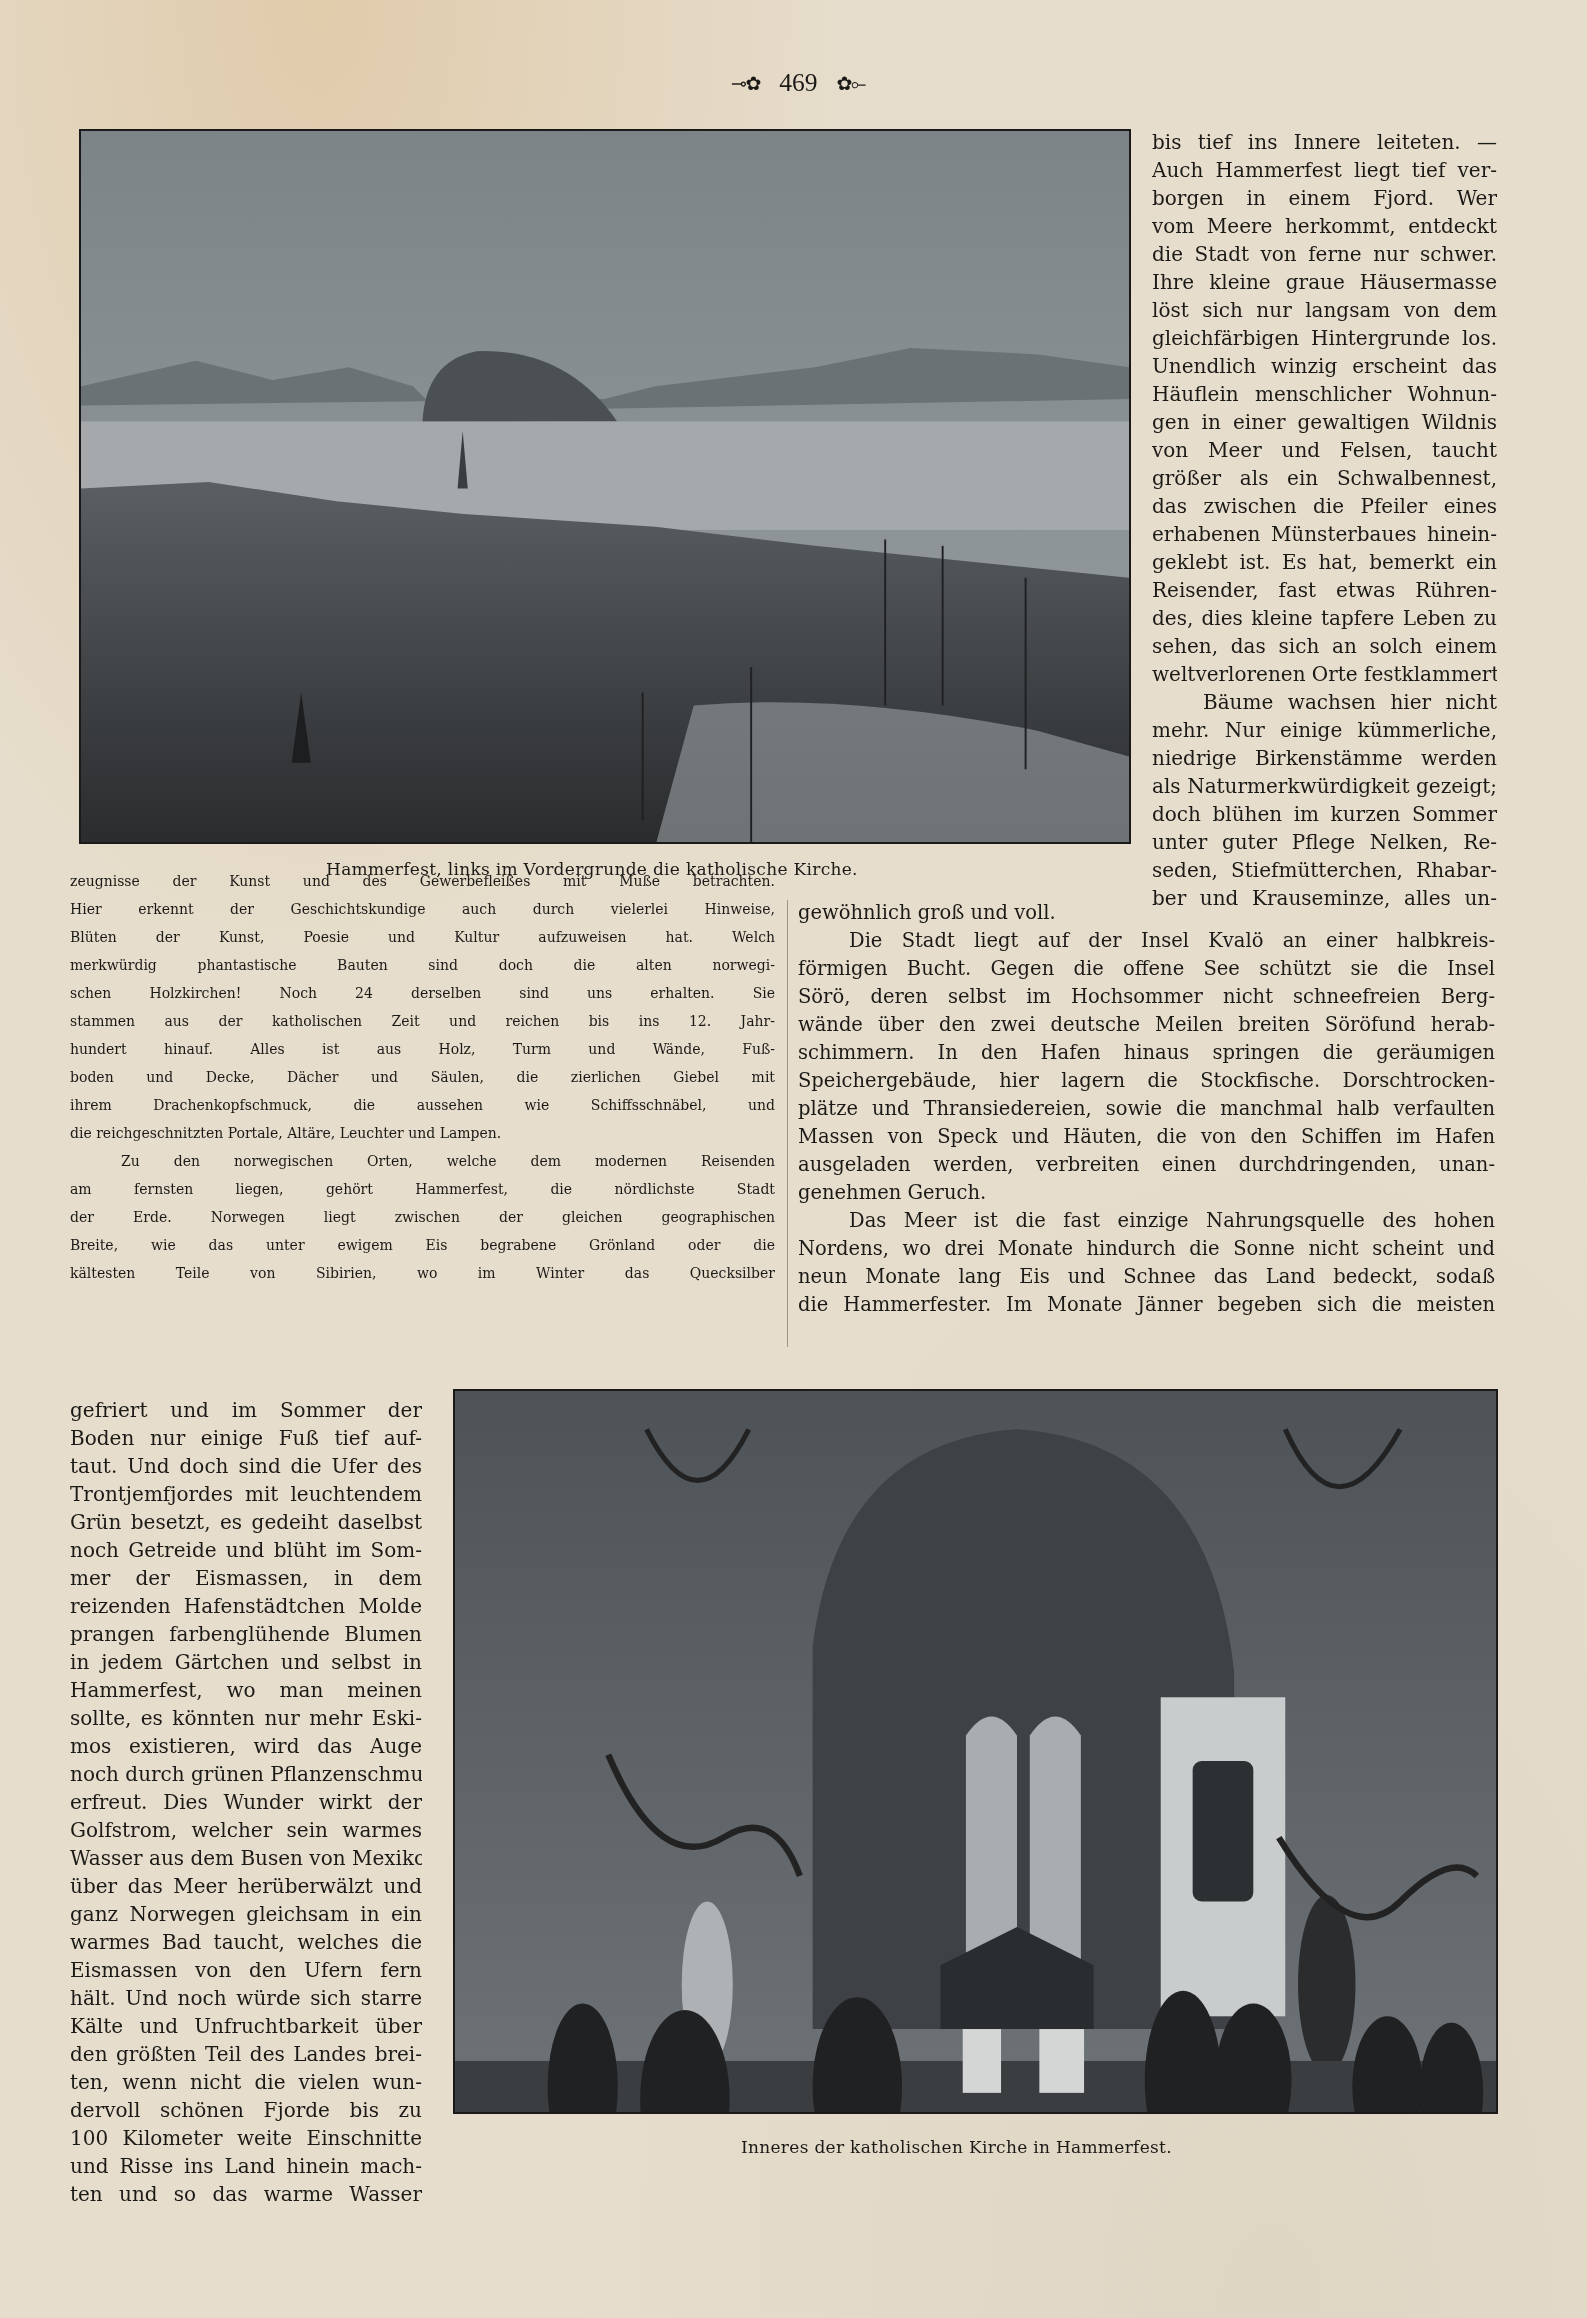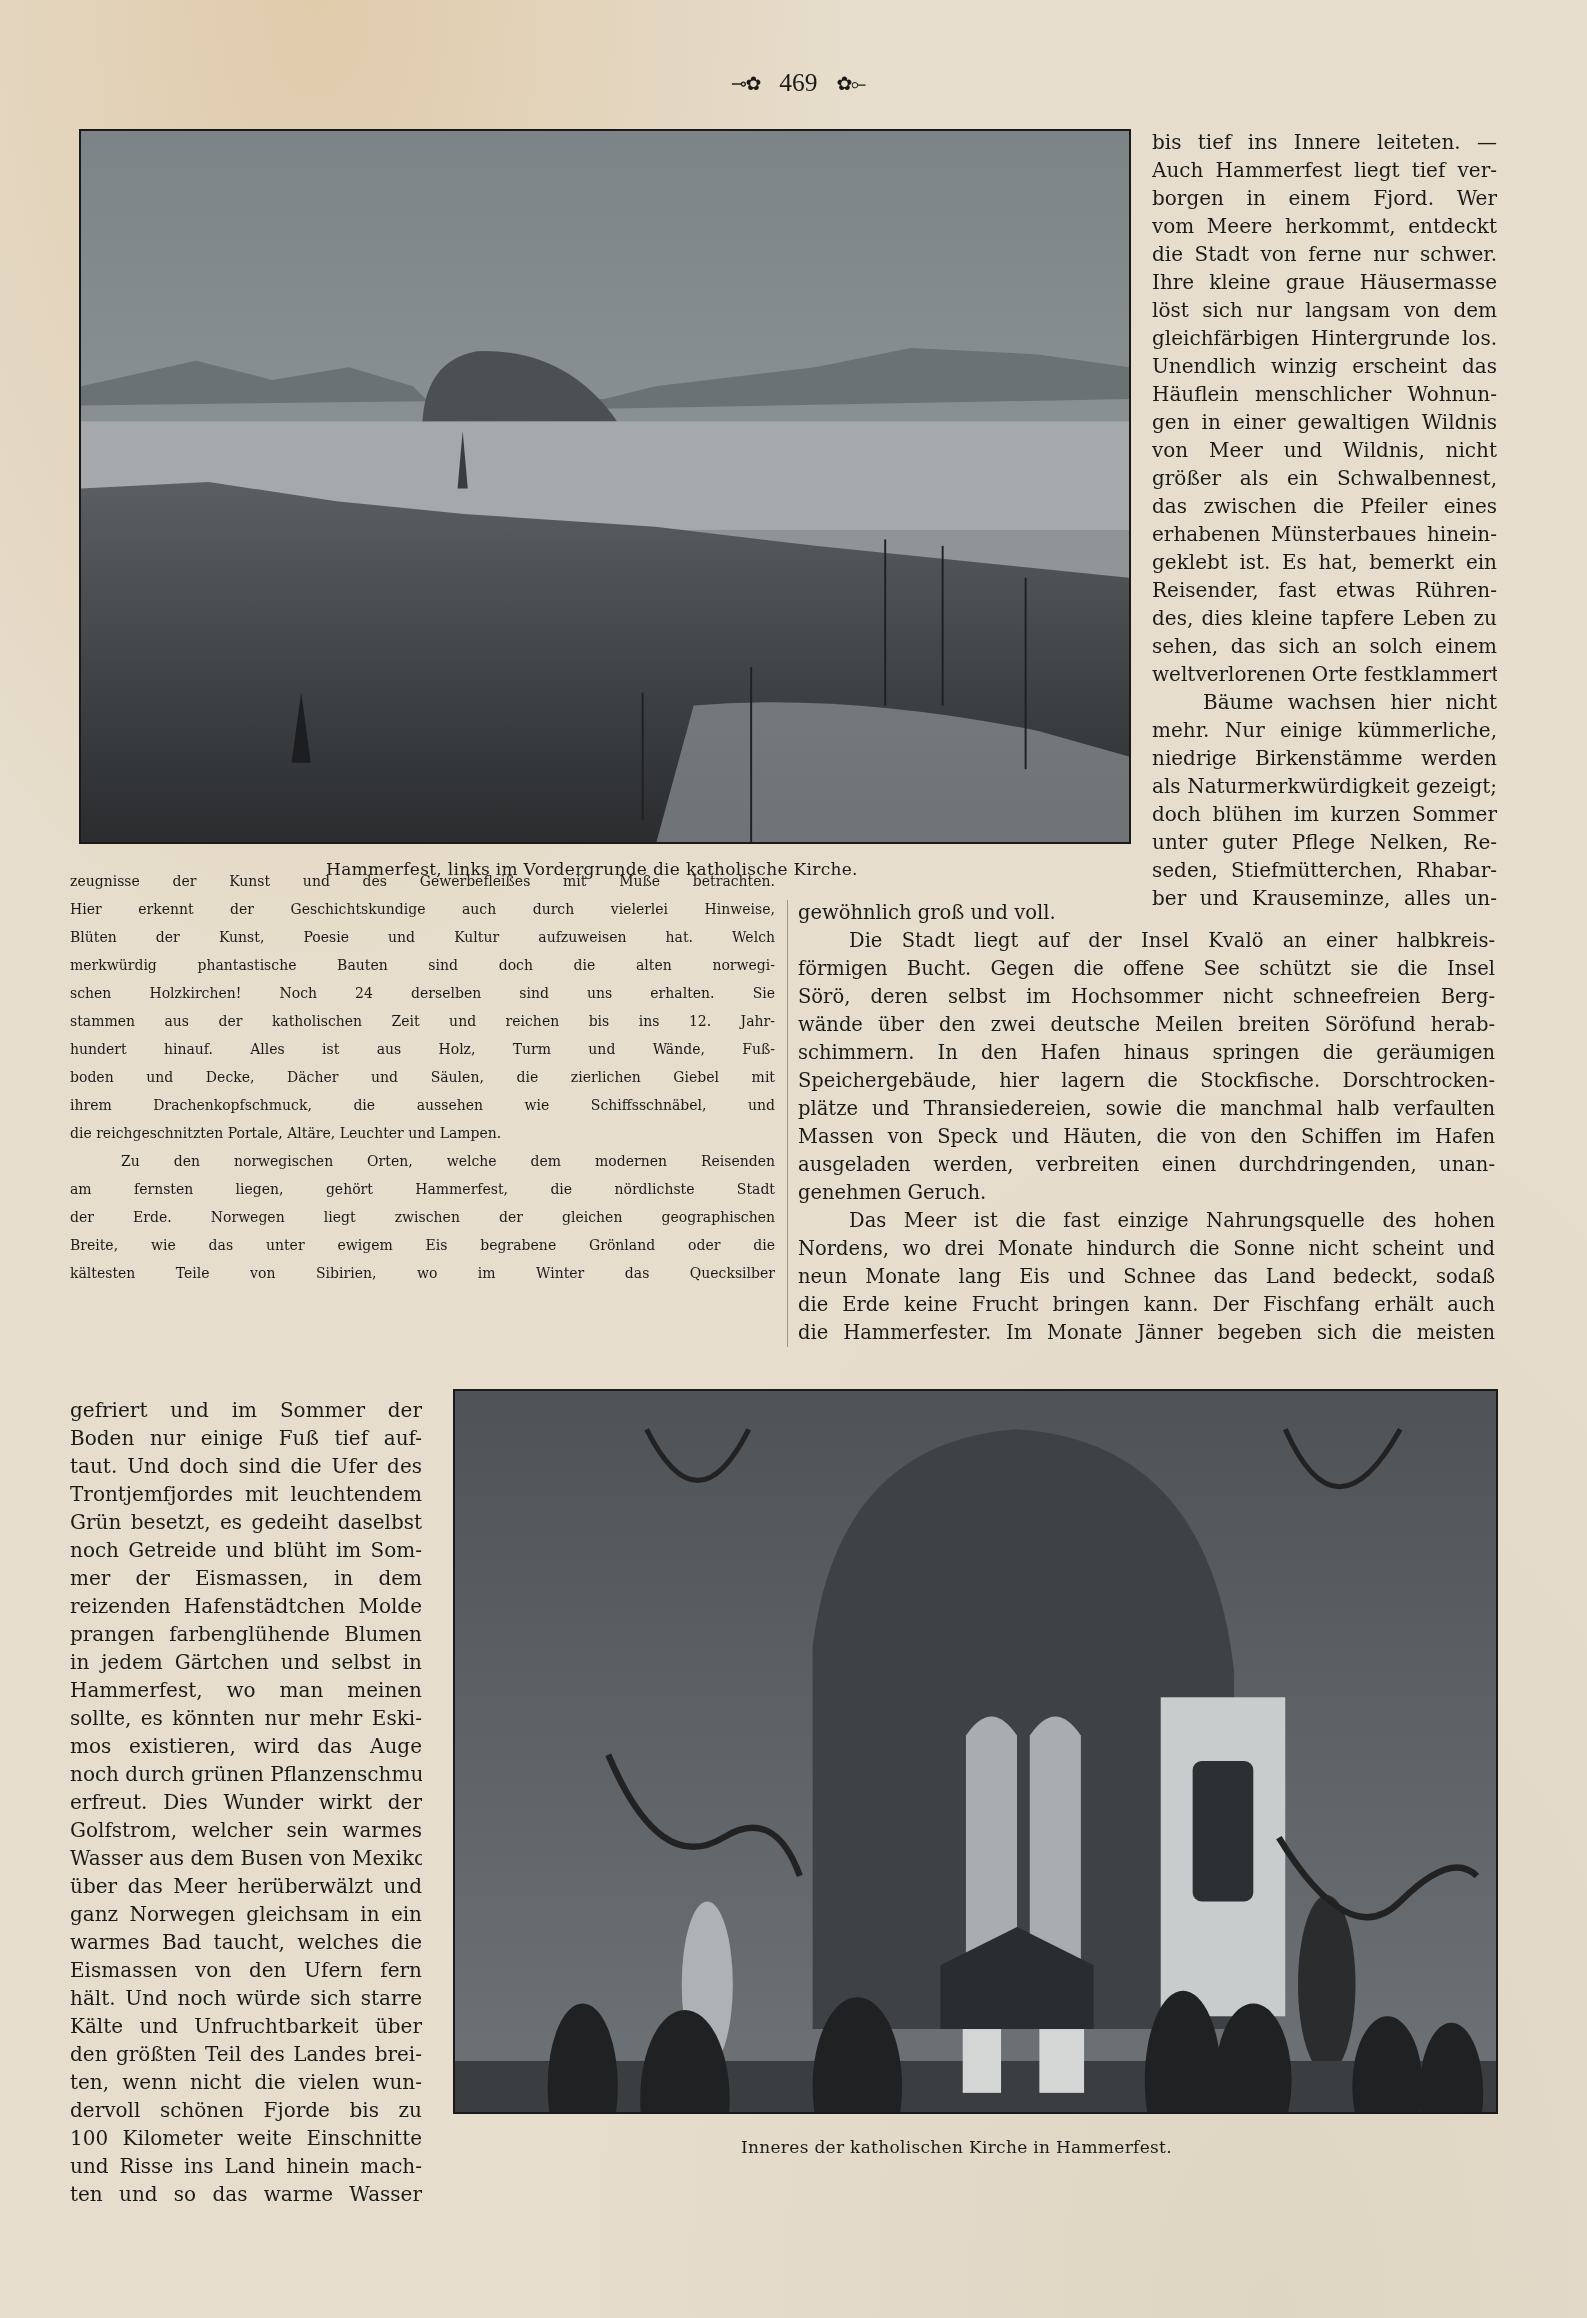--- a/index.html
+++ b/index.html
@@ -91,21 +91,21 @@
   <span class="ln">Auch Hammerfest liegt tief ver-</span>
   <span class="ln">borgen in einem Fjord. Wer</span>
   <span class="ln">vom Meere herkommt, entdeckt</span>
   <span class="ln">die Stadt von ferne nur schwer.</span>
   <span class="ln">Ihre kleine graue Häusermasse</span>
   <span class="ln">löst sich nur langsam von dem</span>
   <span class="ln">gleichfärbigen Hintergrunde los.</span>
   <span class="ln">Unendlich winzig erscheint das</span>
   <span class="ln">Häuflein menschlicher Wohnun-</span>
   <span class="ln">gen in einer gewaltigen Wildnis</span>
-  <span class="ln">von Meer und Wildnis, nicht</span>
+  <span class="ln">von Meer und Felsen, taucht</span>
   <span class="ln">größer als ein Schwalbennest,</span>
   <span class="ln">das zwischen die Pfeiler eines</span>
   <span class="ln">erhabenen Münsterbaues hinein-</span>
   <span class="ln">geklebt ist. Es hat, bemerkt ein</span>
   <span class="ln">Reisender, fast etwas Rühren-</span>
   <span class="ln">des, dies kleine tapfere Leben zu</span>
   <span class="ln">sehen, das sich an solch einem</span>
   <span class="ln">weltverlorenen Orte festklammert.</span>
   <span class="ln ind">Bäume wachsen hier nicht</span>
   <span class="ln">mehr. Nur einige kümmerliche,</span>
@@ -145,21 +145,20 @@
   <span class="ln">wände über den zwei deutsche Meilen breiten Söröfund herab-</span>
   <span class="ln">schimmern. In den Hafen hinaus springen die geräumigen</span>
   <span class="ln">Speichergebäude, hier lagern die Stockfische. Dorschtrocken-</span>
   <span class="ln">plätze und Thransiedereien, sowie die manchmal halb verfaulten</span>
   <span class="ln">Massen von Speck und Häuten, die von den Schiffen im Hafen</span>
   <span class="ln">ausgeladen werden, verbreiten einen durchdringenden, unan-</span>
   <span class="ln last">genehmen Geruch.</span>
   <span class="ln ind">Das Meer ist die fast einzige Nahrungsquelle des hohen</span>
   <span class="ln">Nordens, wo drei Monate hindurch die Sonne nicht scheint und</span>
   <span class="ln">neun Monate lang Eis und Schnee das Land bedeckt, sodaß</span>
-  <span class="ln">die Erde keine Frucht bringen kann. Der Fischfang erhält auch</span>
   <span class="ln">die Hammerfester. Im Monate Jänner begeben sich die meisten</span>
 </div>
 
 <div class="col col-bottom-left">
   <span class="ln">gefriert und im Sommer der</span>
   <span class="ln">Boden nur einige Fuß tief auf-</span>
   <span class="ln">taut. Und doch sind die Ufer des</span>
   <span class="ln">Trontjemfjordes mit leuchtendem</span>
   <span class="ln">Grün besetzt, es gedeiht daselbst</span>
   <span class="ln">noch Getreide und blüht im Som-</span>

